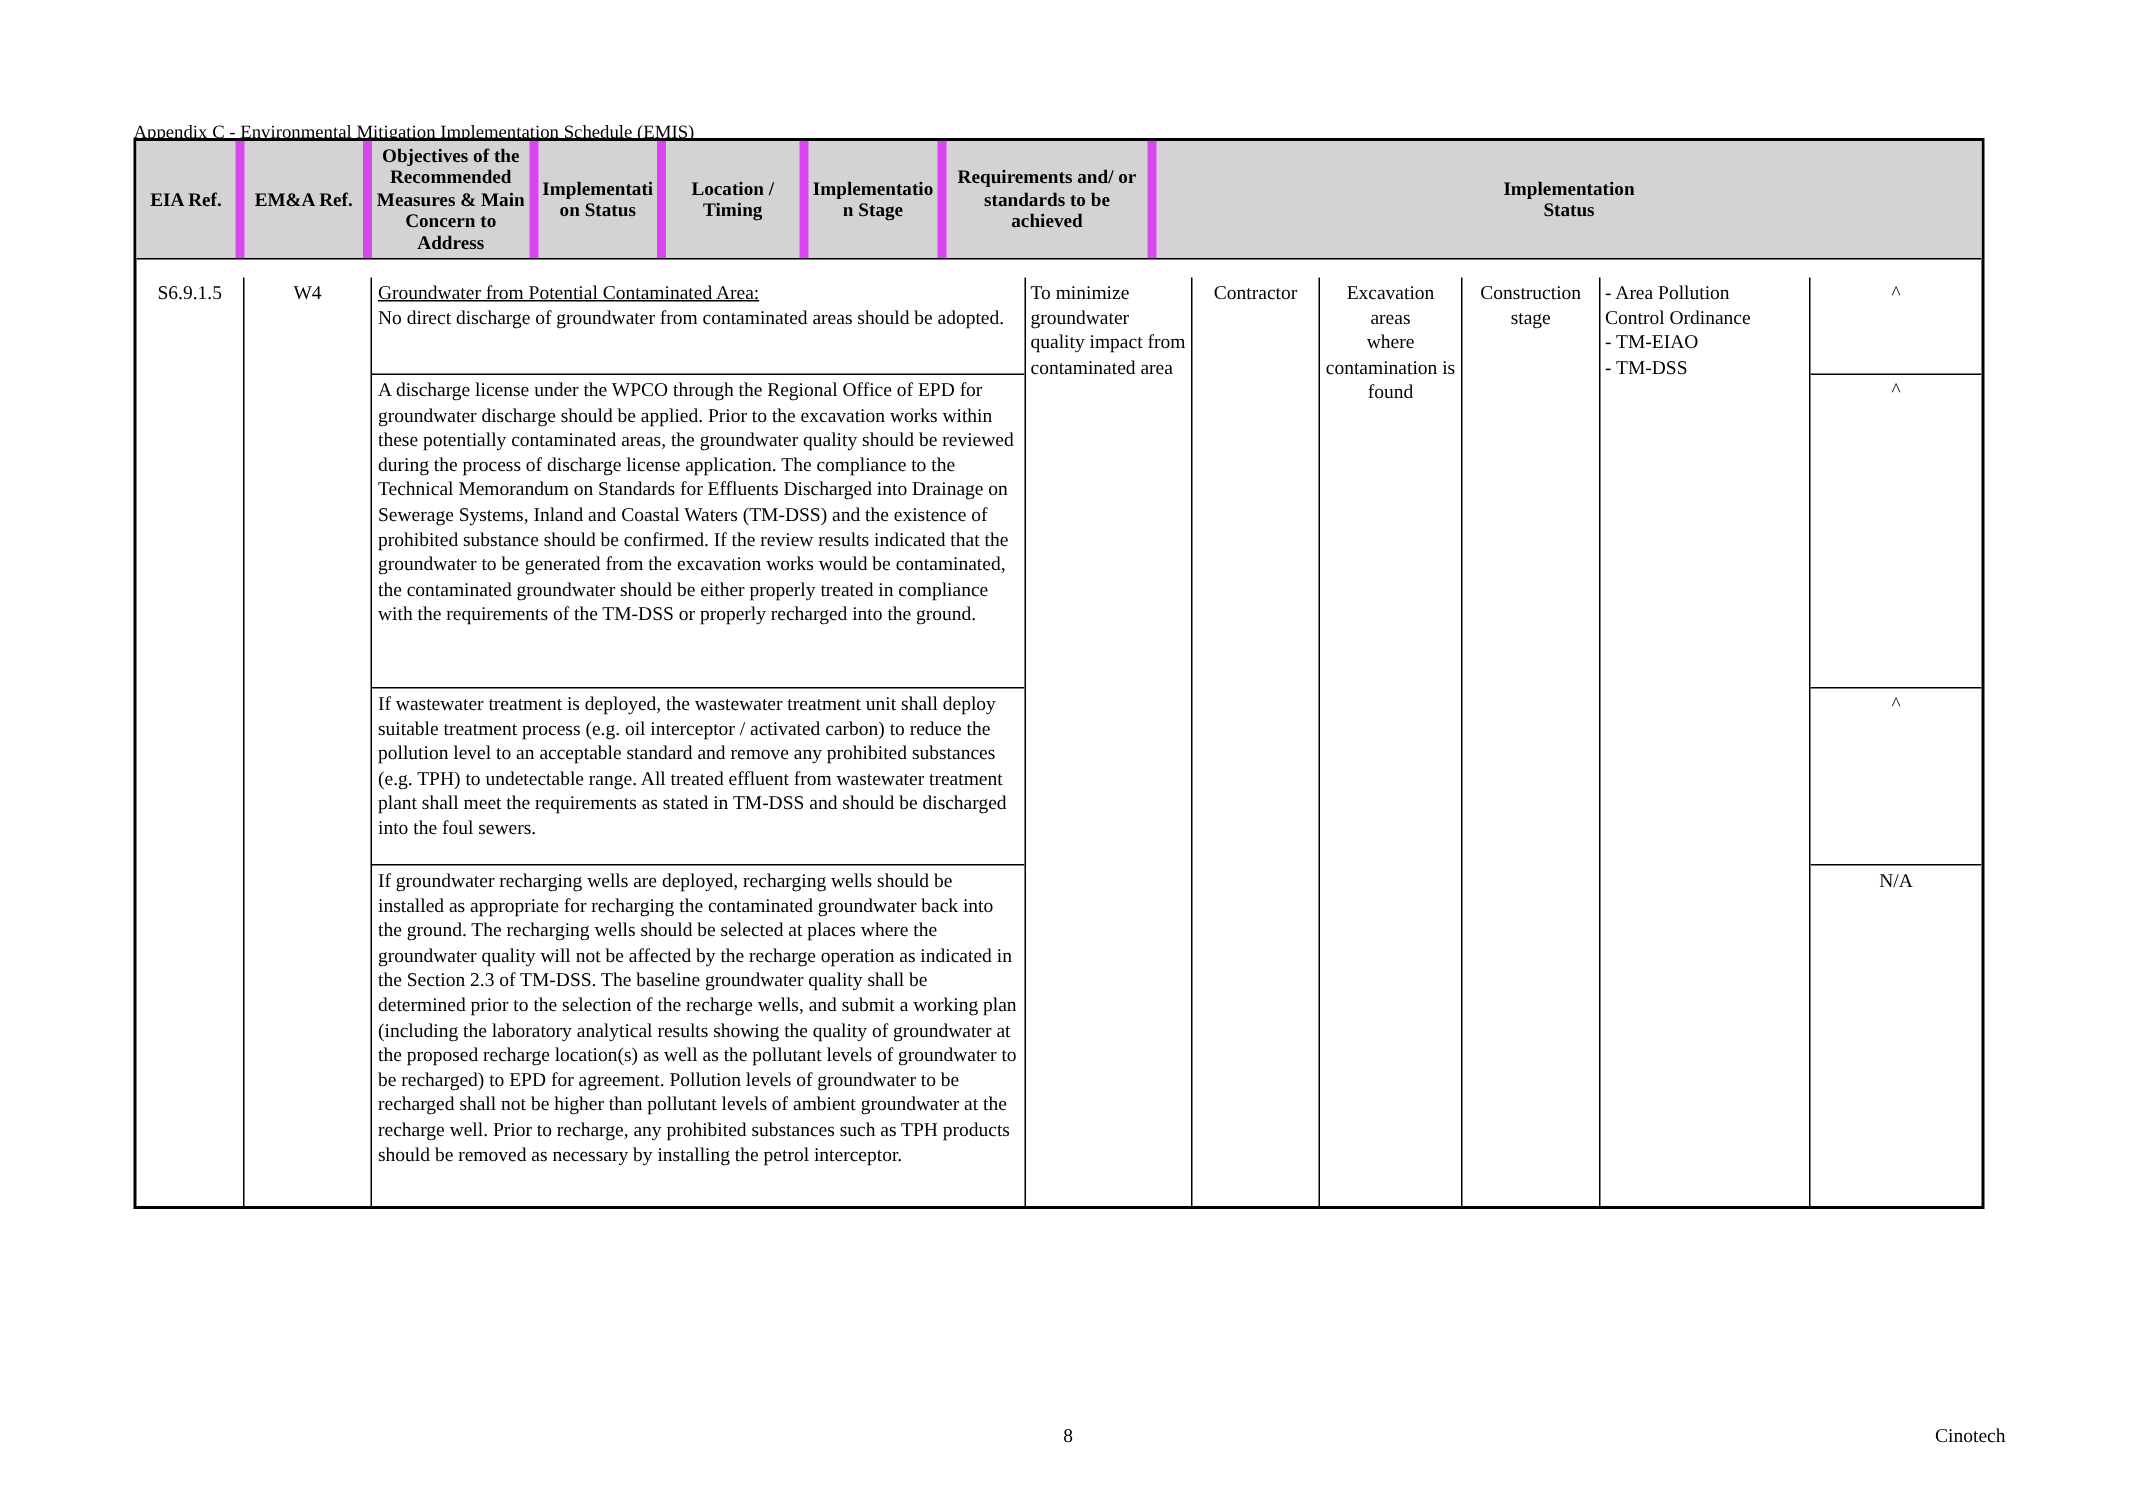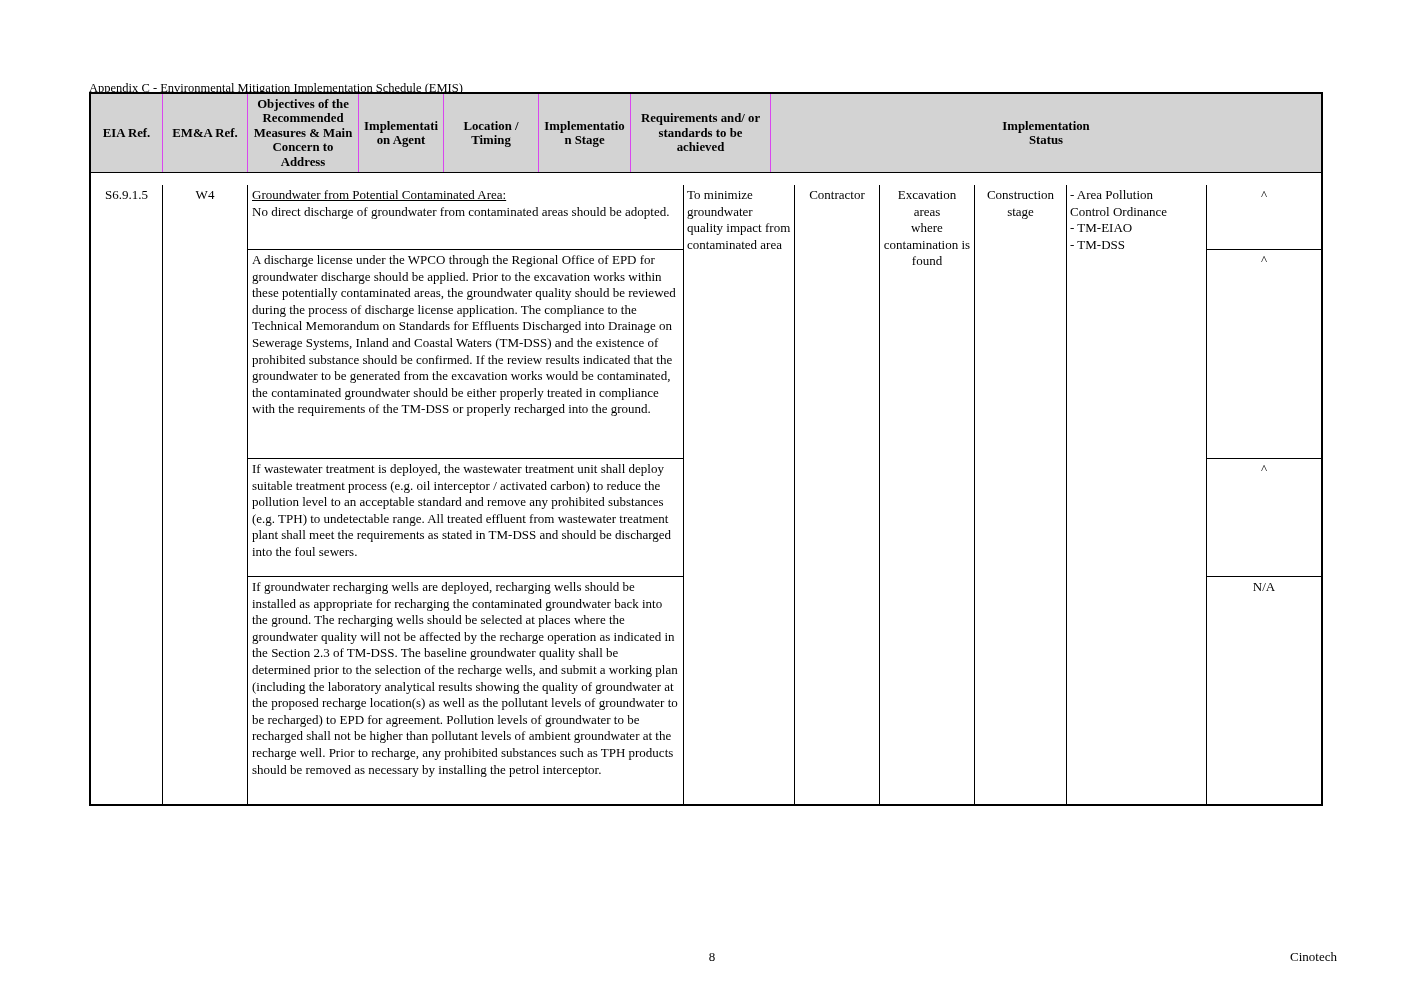--- a/index.html
+++ b/index.html
@@ -24,21 +24,21 @@
   }
   .header-row {
     display: flex; flex: 0 0 79px;
     background: #d3d3d3;
     border-bottom: 1px solid #000;
   }
   .hc {
     display: flex; align-items: center; justify-content: center;
     text-align: center; font-weight: bold;
     font-size: 12.8px; line-height: 14.5px;
-    border-right: 1px solid #d946ef;
+    border-right: 6px solid #d946ef;
     padding: 0 1px; overflow: hidden;
   }
   .hc:last-child, .bc:last-child { border-right: none; }
   .hc-label { white-space: pre-line; }
   .body-row { display: flex; flex: 1; min-height: 0; }
   .bc {
     border-right: 1px solid #000;
     font-size: 13px; line-height: 16.6px;
     padding: 2px 3px; overflow: hidden; margin-top: 12px;
   }
@@ -89,21 +89,21 @@
       </div>
     <div class="hc c4">
         <span class="hc-label">Objectives of the
 Recommended
 Measures &amp; Main
 Concern to
 Address</span>
       </div>
     <div class="hc c5">
         <span class="hc-label">Implementati
-on Agent</span>
+on Status</span>
       </div>
     <div class="hc c6">
         <span class="hc-label">Location /
 Timing</span>
       </div>
     <div class="hc c7">
         <span class="hc-label">Implementatio
 n Stage</span>
       </div>
     <div class="hc c8">

